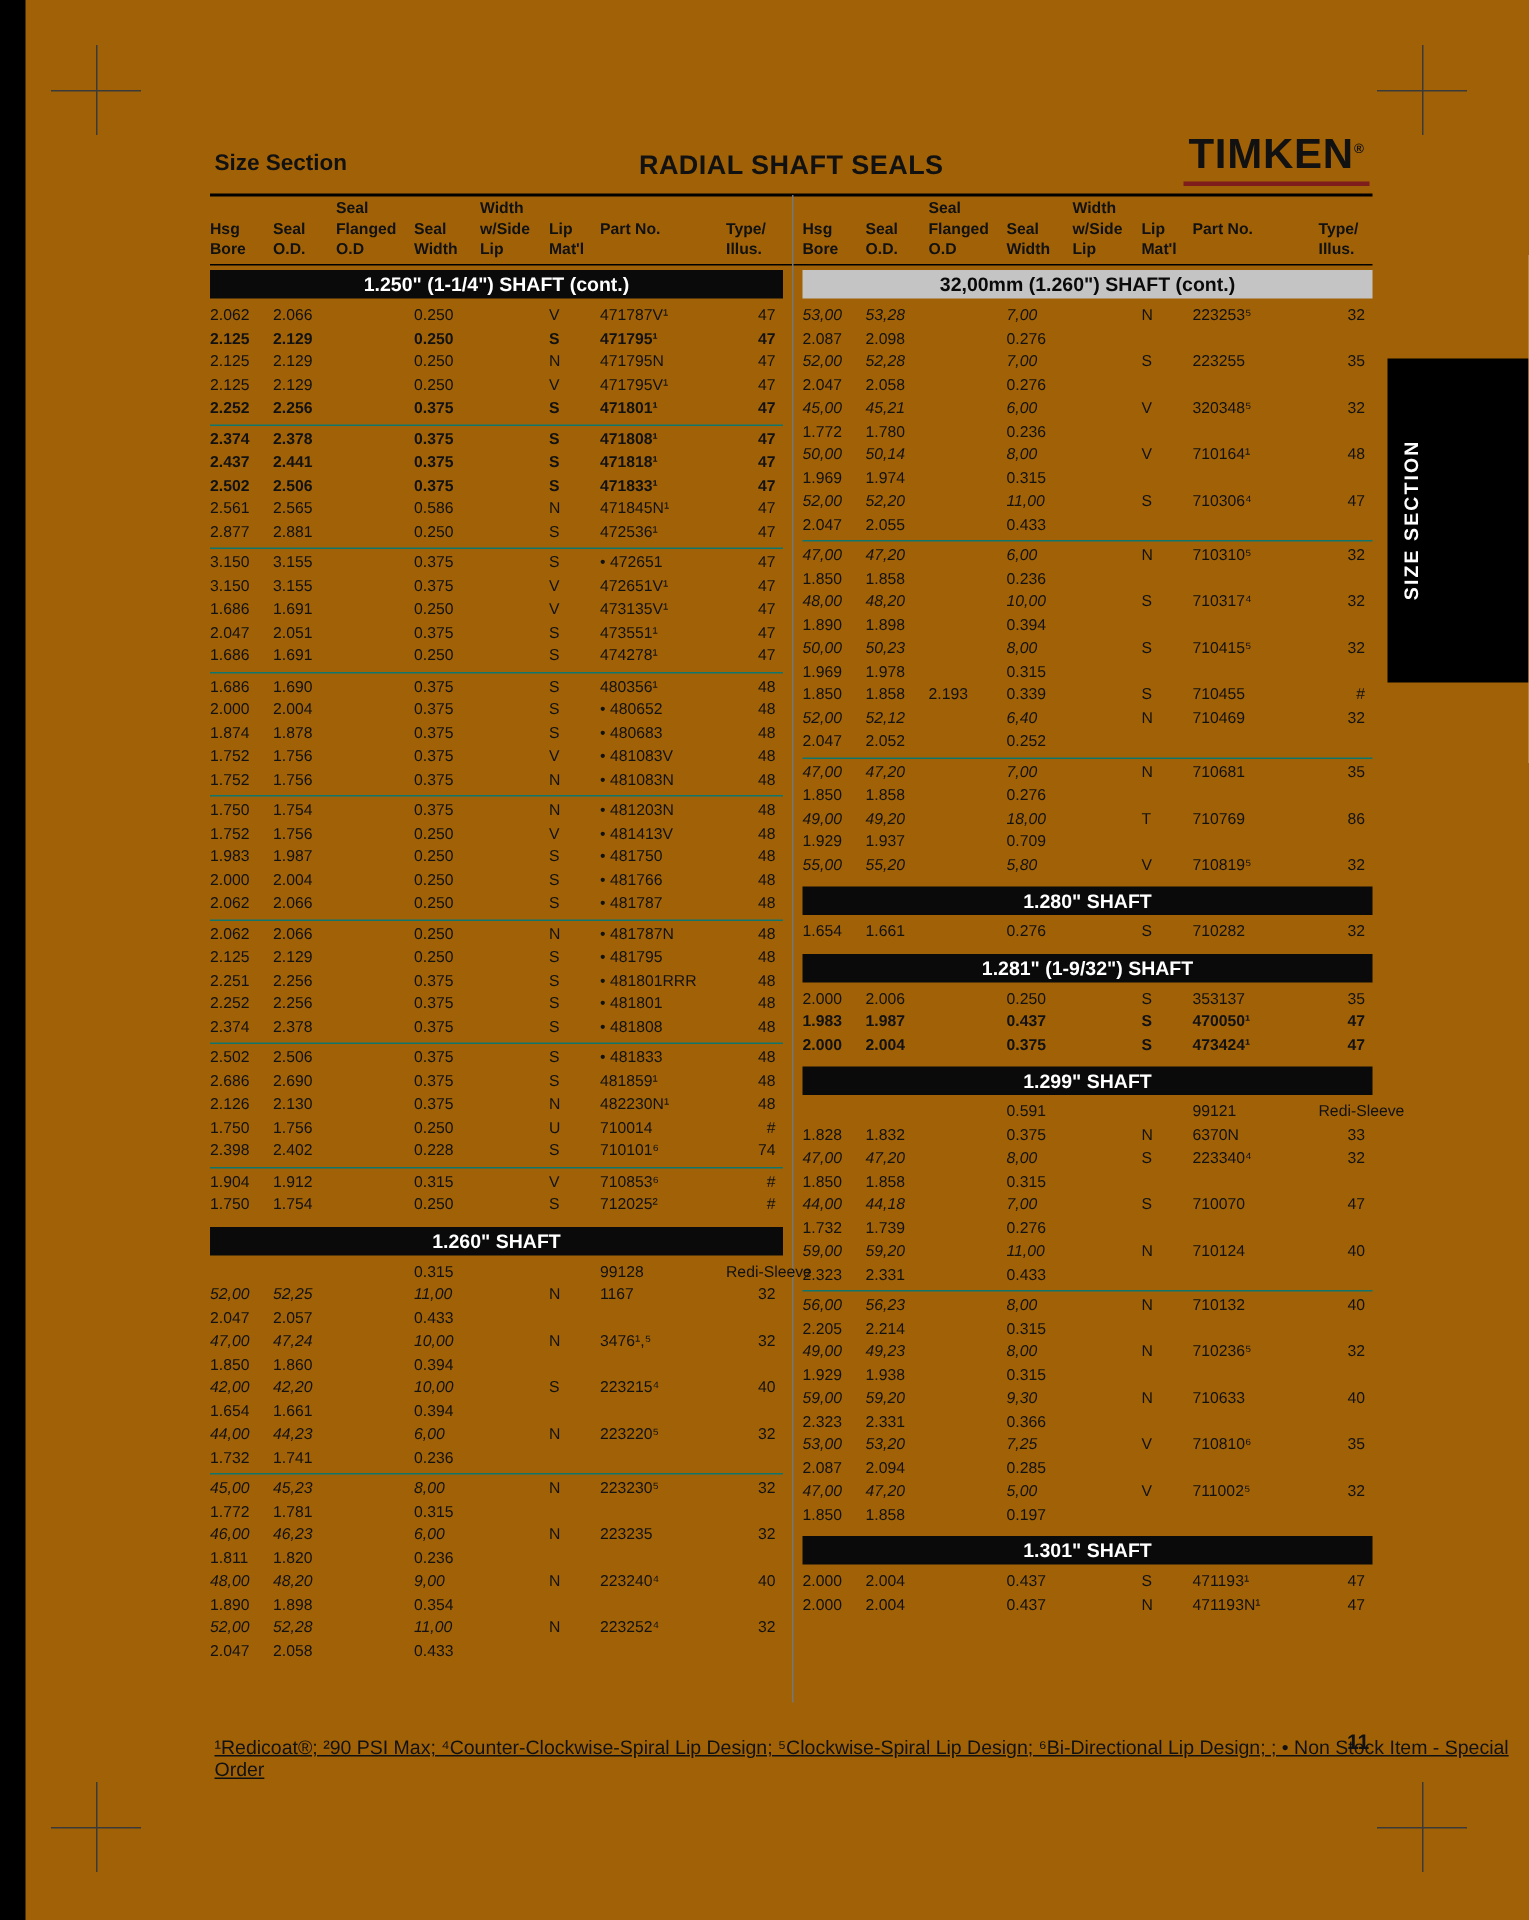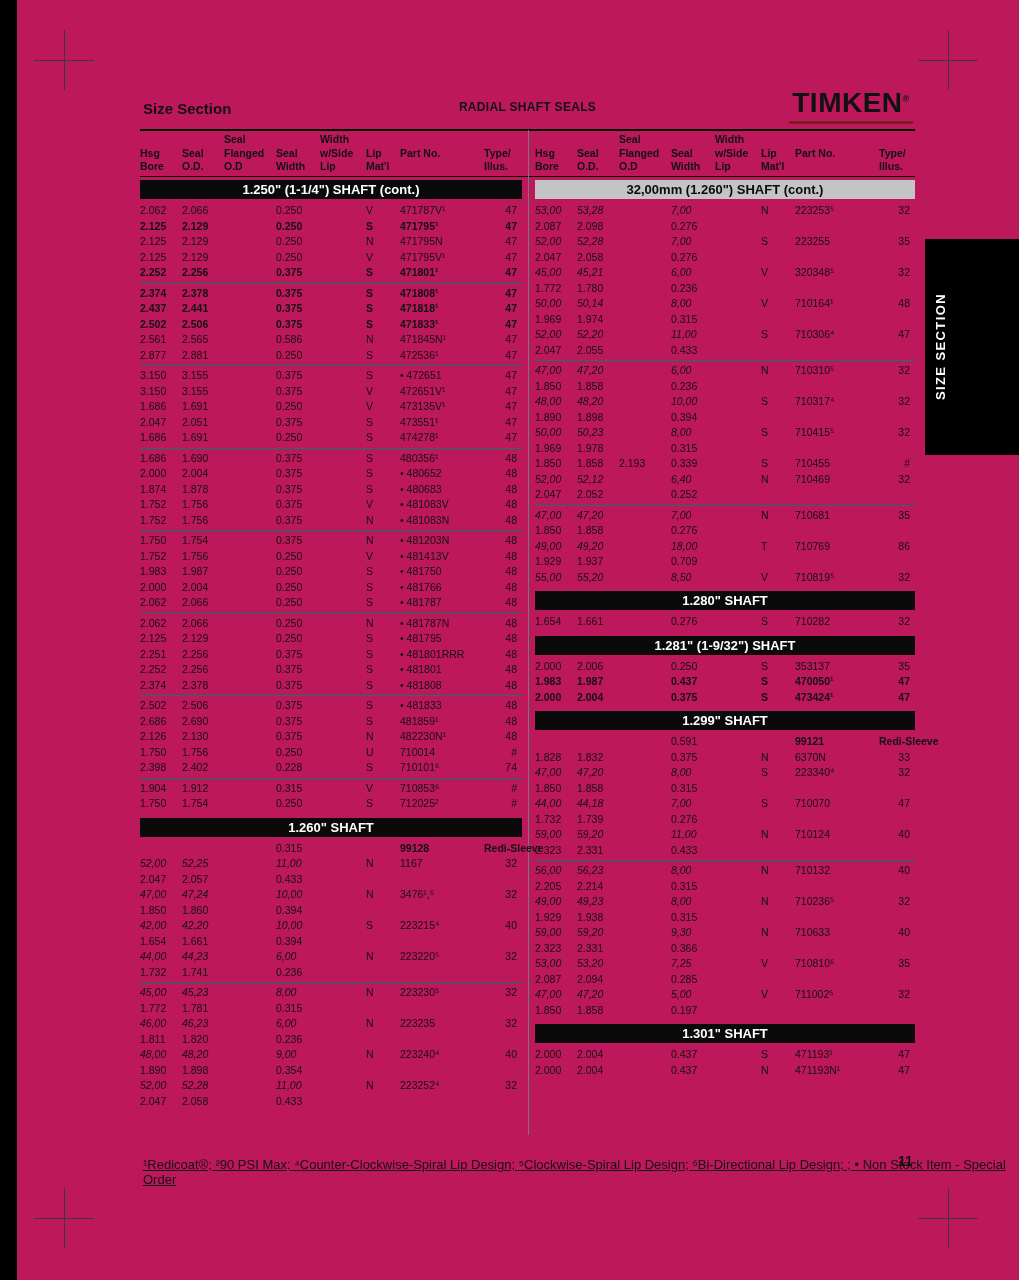--- a/index.html
+++ b/index.html
@@ -1,26 +1,26 @@
 <!DOCTYPE html>
 <html><head>
 <meta charset="utf-8">
 <style>
   html,body{margin:0;padding:0;}
   body{background:#ffffff;font-family:"Liberation Sans",sans-serif;color:#111;}
-  .page{position:relative;width:1019px;height:1280px;background:#be185d;overflow:hidden;}
+  .page{position:relative;width:1019px;height:1280px;background:#a16207;overflow:hidden;}
   .left-strip{position:absolute;left:0;top:0;width:17px;height:100%;background:#000;}
 
   
   .crop-h{position:absolute;height:1px;width:60px;background:#3a3a3a;}
   .crop-v{position:absolute;width:1px;height:60px;background:#3a3a3a;}
 
   
   .hdr-left{position:absolute;left:143px;top:100px;font-size:15px;font-weight:bold;}
-  .hdr-center{position:absolute;left:140px;top:100px;width:775px;text-align:center;font-size:12px;font-weight:bold;letter-spacing:.3px;}
+  .hdr-center{position:absolute;left:140px;top:100px;width:775px;text-align:center;font-size:18px;font-weight:bold;letter-spacing:.3px;}
   .brand{position:absolute;left:789px;top:88px;width:124px;text-align:center;font-size:28px;font-weight:bold;letter-spacing:.5px;line-height:1.1;border-bottom:3px solid #7f1d1d;padding-bottom:2px;}
   .brand sup{font-size:9px;vertical-align:super;}
 
   .rule{position:absolute;left:140px;width:775px;background:#000;}
   .rule-top{top:129px;height:2px;}
   .rule-headers{top:176px;height:1px;}
   .vdivider{position:absolute;left:528px;top:130px;width:1px;height:1005px;background:#777;}
 
   
   .thead{position:absolute;top:133px;display:grid;grid-template-columns:42px 42px 52px 44px 46px 34px 84px 1fr;font-size:10.5px;font-weight:bold;line-height:13.5px;}
@@ -32,21 +32,21 @@
   .secbar{height:19px;line-height:19px;text-align:center;background:#0a0a0a;color:#fff;font-size:13px;font-weight:bold;margin-bottom:2px;}
   .secbar.gray{background:#c4c4c4;color:#0a0a0a;}
   .tcol > .secbar:not(:first-child){margin-top:4px;}
   .group{padding:2px 0;}
   .group.sep{border-top:1px solid #0f766e;}
   .row{display:grid;grid-template-columns:42px 42px 52px 44px 46px 34px 84px 1fr;height:15.5px;line-height:15.5px;font-size:10.5px;white-space:nowrap;}
   .row span{overflow:visible;}
   .row .c7{display:flex;justify-content:flex-end;padding-right:5px;}
   .row.bold{font-weight:bold;}
   .row.ital .c0,.row.ital .c1,.row.ital .c2,.row.ital .c3,.row.ital .c4{font-style:italic;}
-  .row.tbold .c6,.row.tbold .c7{font-weight:bold;}
+  .row.tbold .c6,.row.tbold .c7{font-weight:normal;}
 
   
   .side-tab{position:absolute;right:0;top:239px;width:94px;height:216px;background:#000;display:flex;align-items:center;}
   .side-tab-label{writing-mode:vertical-rl;transform:rotate(180deg);color:#fff;font-weight:bold;font-size:13px;letter-spacing:1.4px;margin-left:8px;}
 
   
   .footnote{position:absolute;left:143px;top:1157px;font-size:13px;color:#111;text-decoration:underline;}
   .page-number{position:absolute;left:898px;top:1153px;font-size:14px;font-weight:bold;}
 </style>
 </head>
@@ -957,21 +957,21 @@
           <span class="c3">0.709</span>
           <span class="c4"></span>
           <span class="c5"></span>
           <span class="c6"></span>
           <span class="c7"></span>
         </div>
         <div class="row ital">
           <span class="c0">55,00</span>
           <span class="c1">55,20</span>
           <span class="c2"></span>
-          <span class="c3">8,50</span>
+          <span class="c3">5,80</span>
           <span class="c4"></span>
           <span class="c5">V</span>
           <span class="c6">710819⁵</span>
           <span class="c7">32</span>
         </div>
       </div>
       <div class="secbar">1.280" SHAFT</div>
       <div class="group">
         <div class="row">
           <span class="c0">1.654</span>

